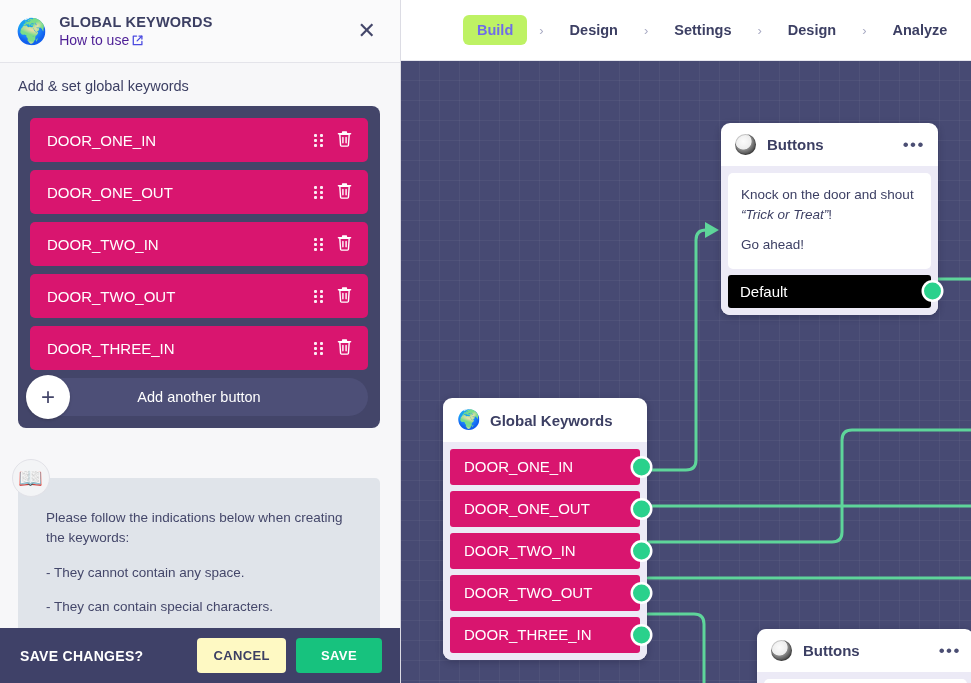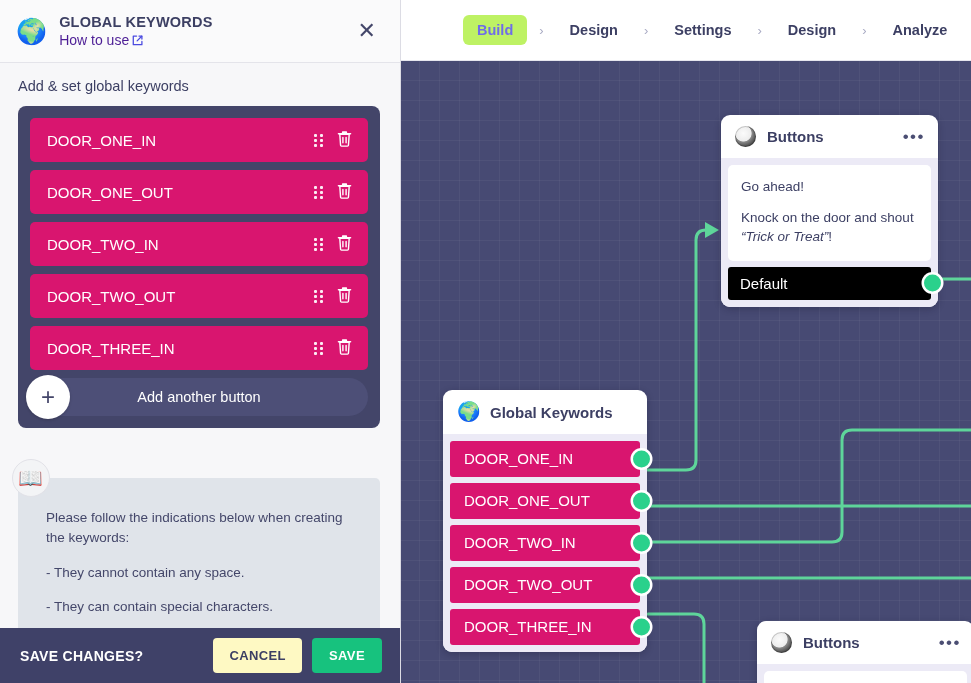--- a/index.html
+++ b/index.html
@@ -42,20 +42,21 @@
   
   #wires { position: absolute; left: 0; top: 0; width: 971px; height: 683px; z-index: 5; pointer-events: none; }
 
   
   .node {
     position: absolute;
     background: #ffffff;
     border-radius: 9px;
     box-shadow: 0 2px 7px rgba(20,20,45,0.30);
     z-index: 10;
+    margin-top: 8px;
   }
   .node-head {
     display: flex; align-items: center;
     padding: 11px 13px 11px 14px;
     gap: 11px;
   }
   .node-title { font-size: 15px; font-weight: 700; color: #3c3f63; flex: 1; }
   .node-dots { color: #4b4e73; font-size: 17px; letter-spacing: 1.5px; line-height: 8px; cursor: pointer; }
   .node-ico { width: 22px; height: 22px; font-size: 19px; line-height: 22px; text-align: center; }
   .radio-ico {
@@ -203,21 +204,21 @@
     background: #fef9c3; color: #3c3f63;
     font-size: 13px; font-weight: 700; letter-spacing: .4px;
     border: none; border-radius: 4px;
     padding: 10px 16px; margin-right: 10px; cursor: pointer;
     font-family: "Liberation Sans", sans-serif;
   }
   .btn-save {
     background: #17c27e; color: #fff;
     font-size: 13px; font-weight: 700; letter-spacing: .4px;
     border: none; border-radius: 4px;
-    padding: 10px 17px; cursor: pointer;
+    padding: 10px 25px; cursor: pointer;
     font-family: "Liberation Sans", sans-serif;
   }
 </style>
 </head>
 <body>
 
 <div id="canvas"></div>
 
 <svg id="wires" viewBox="0 0 971 683">
   <g fill="none" stroke="#5ed59a" stroke-width="3" stroke-linecap="round" stroke-linejoin="round">
@@ -253,22 +254,22 @@
 </div>
 
 <div class="node" id="node-buttons-top" style="left:721px; top:115px; width:217px;">
   <div class="node-head">
     <span class="node-ico radio-ico"></span>
     <span class="node-title">Buttons</span>
     <span class="node-dots">•••</span>
   </div>
   <div class="node-body">
     <div class="bubble">
+      <p><span>Knock on the door and shout </span><i>“Trick or Treat”</i><span>!</span></p>
       <p>Go ahead!</p>
-      <p><span>Knock on the door and shout </span><i>“Trick or Treat”</i><span>!</span></p>
     </div>
     <div class="btn-row lav">
       <span>Default</span>
       <span class="port"></span>
     </div>
   </div>
 </div>
 
 <div class="node" id="node-global-keywords" style="left:443px; top:390px; width:204px;">
   <div class="node-head">

